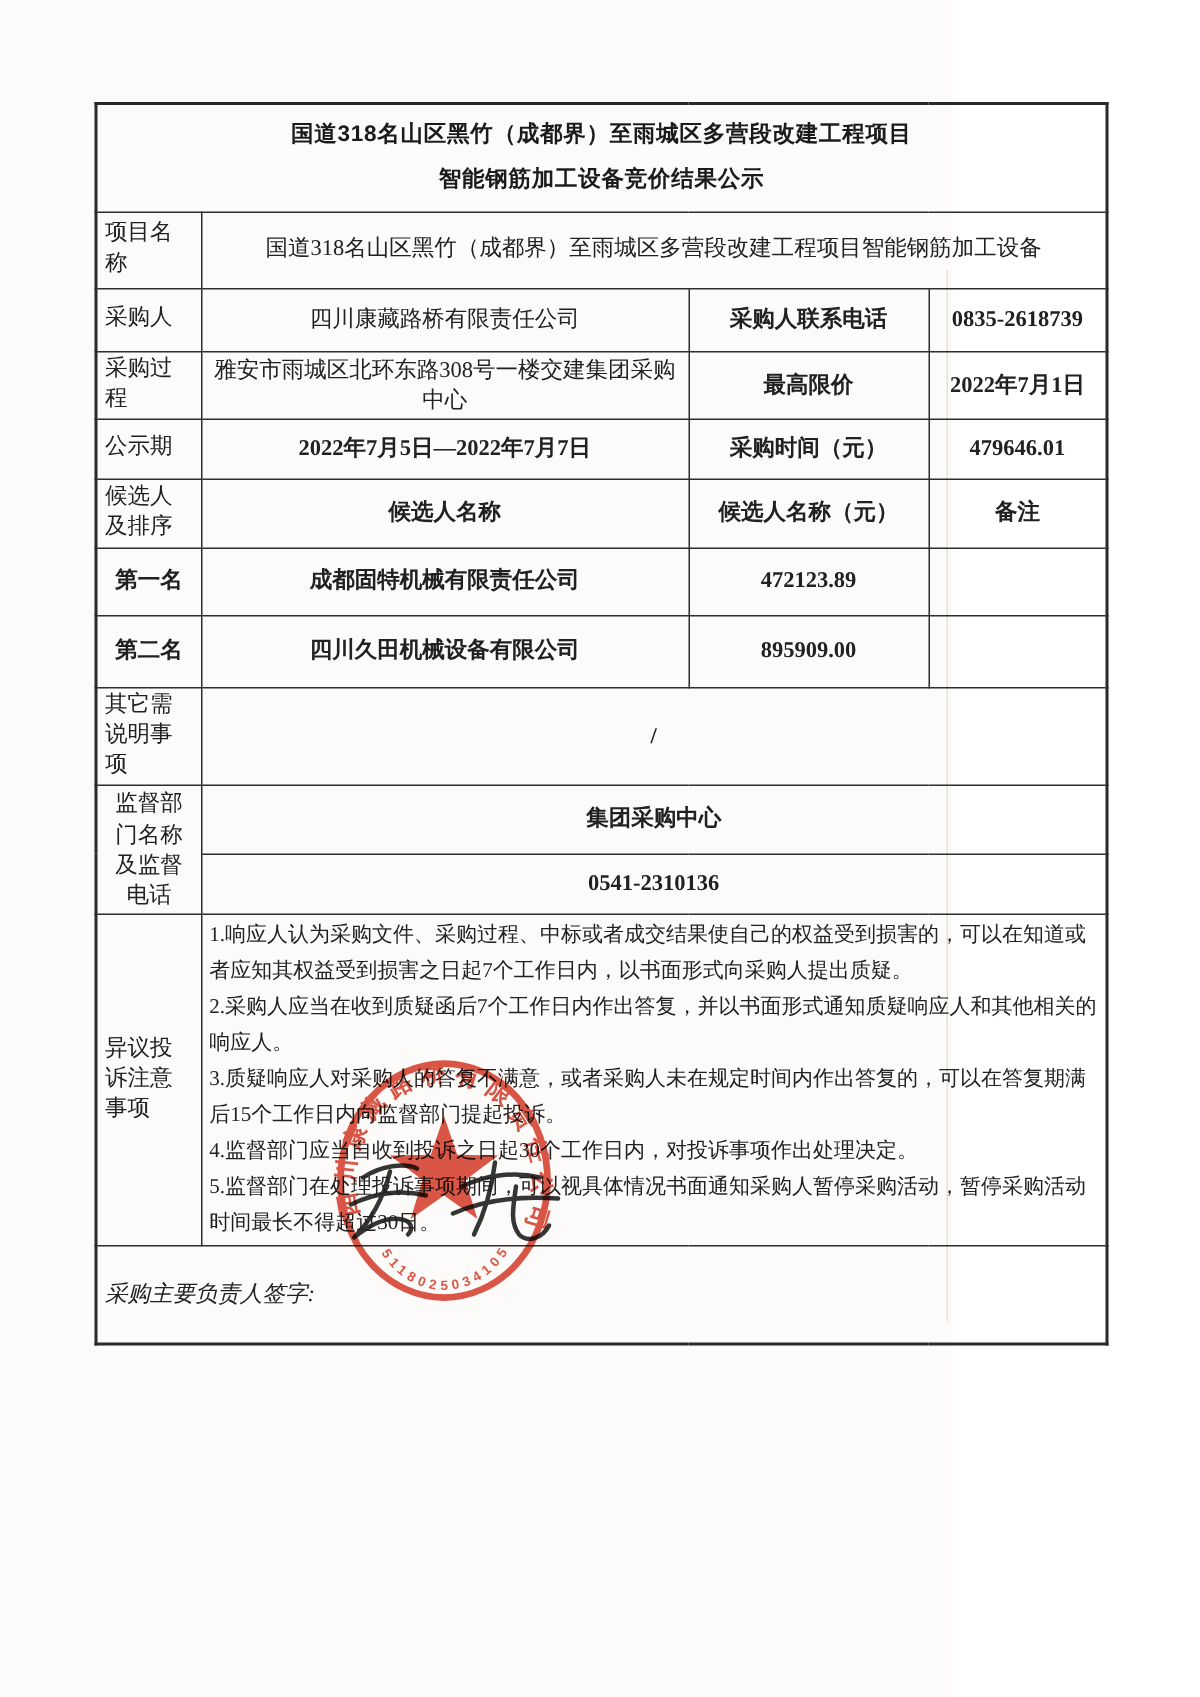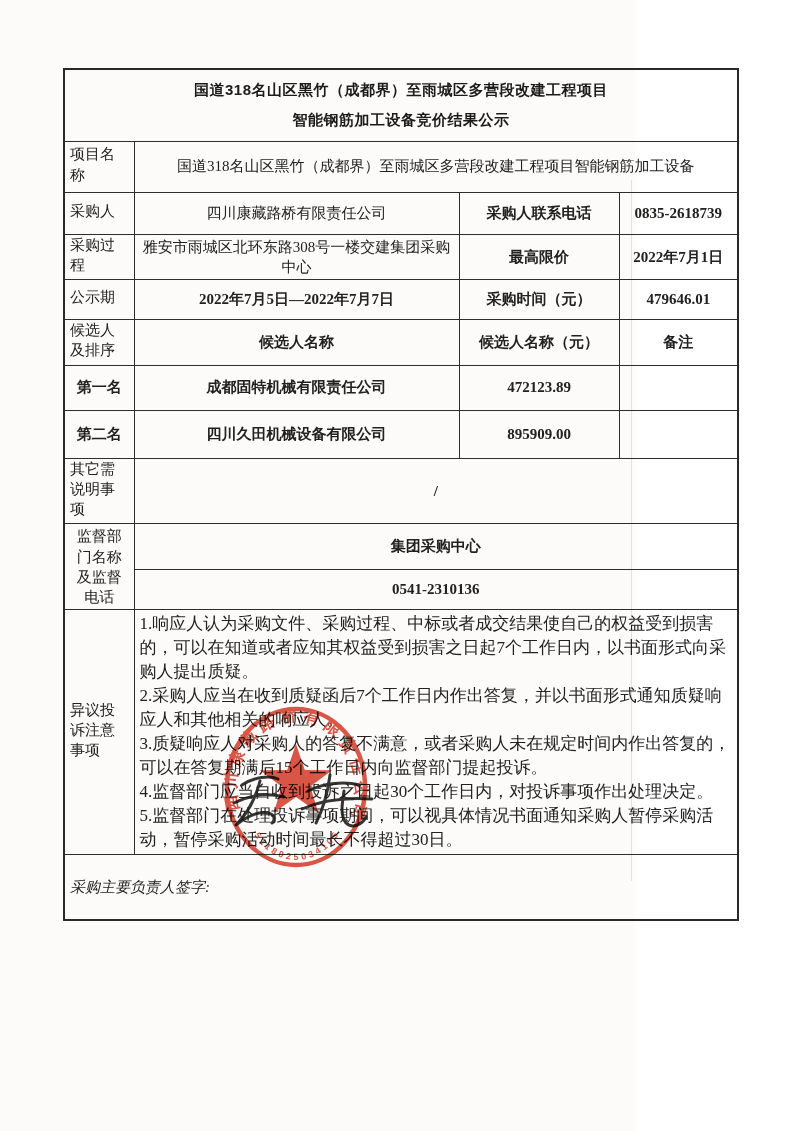--- a/index.html
+++ b/index.html
@@ -58,21 +58,21 @@
   .title-cell div { line-height:30px; }
   .lab   { text-align:left;font-family:Liberation Mono, monospace; }
   .lab-c { text-align:center; }
   .val-l { text-align:center; padding-left:8px; }
   .val-c { text-align:center;font-weight:bold; }
   .clauses {
     text-align:left;
     vertical-align:middle;
     padding:4px 8px 4px 8px;
   }
-  .clauses div { line-height:24px; font-size:17px; }
+  .clauses div { line-height:24px; font-size:14px; }
   .sign-cell { text-align:left; padding-left:5px; font-size:15px;font-style:italic; }
   
   .seal {
     position:absolute; left:216px; top:700px; width:160px; height:174px;
     mix-blend-mode:multiply; opacity:0.88;
     pointer-events:none;
   }
   .seal text {
     font-family:"Liberation Sans","DejaVu Sans",sans-serif;
     font-weight:bold;

